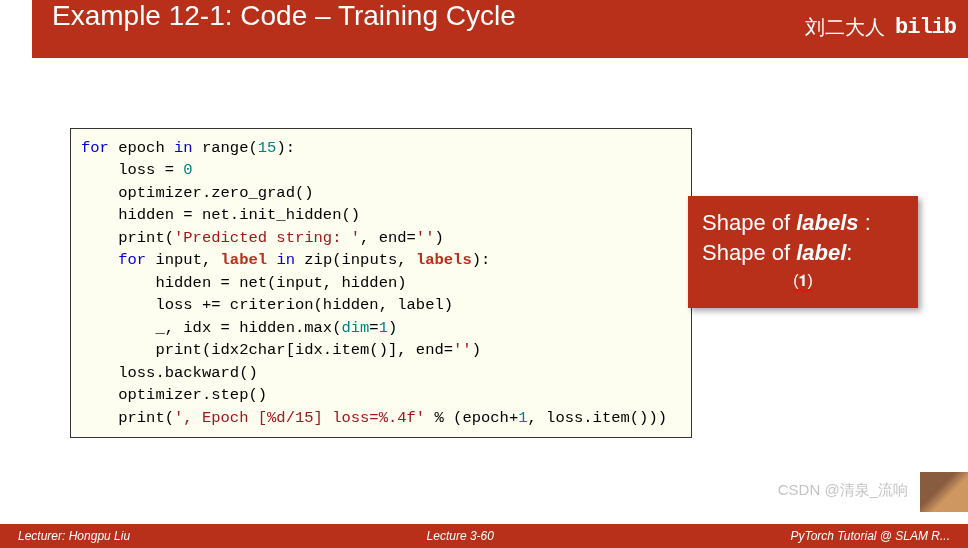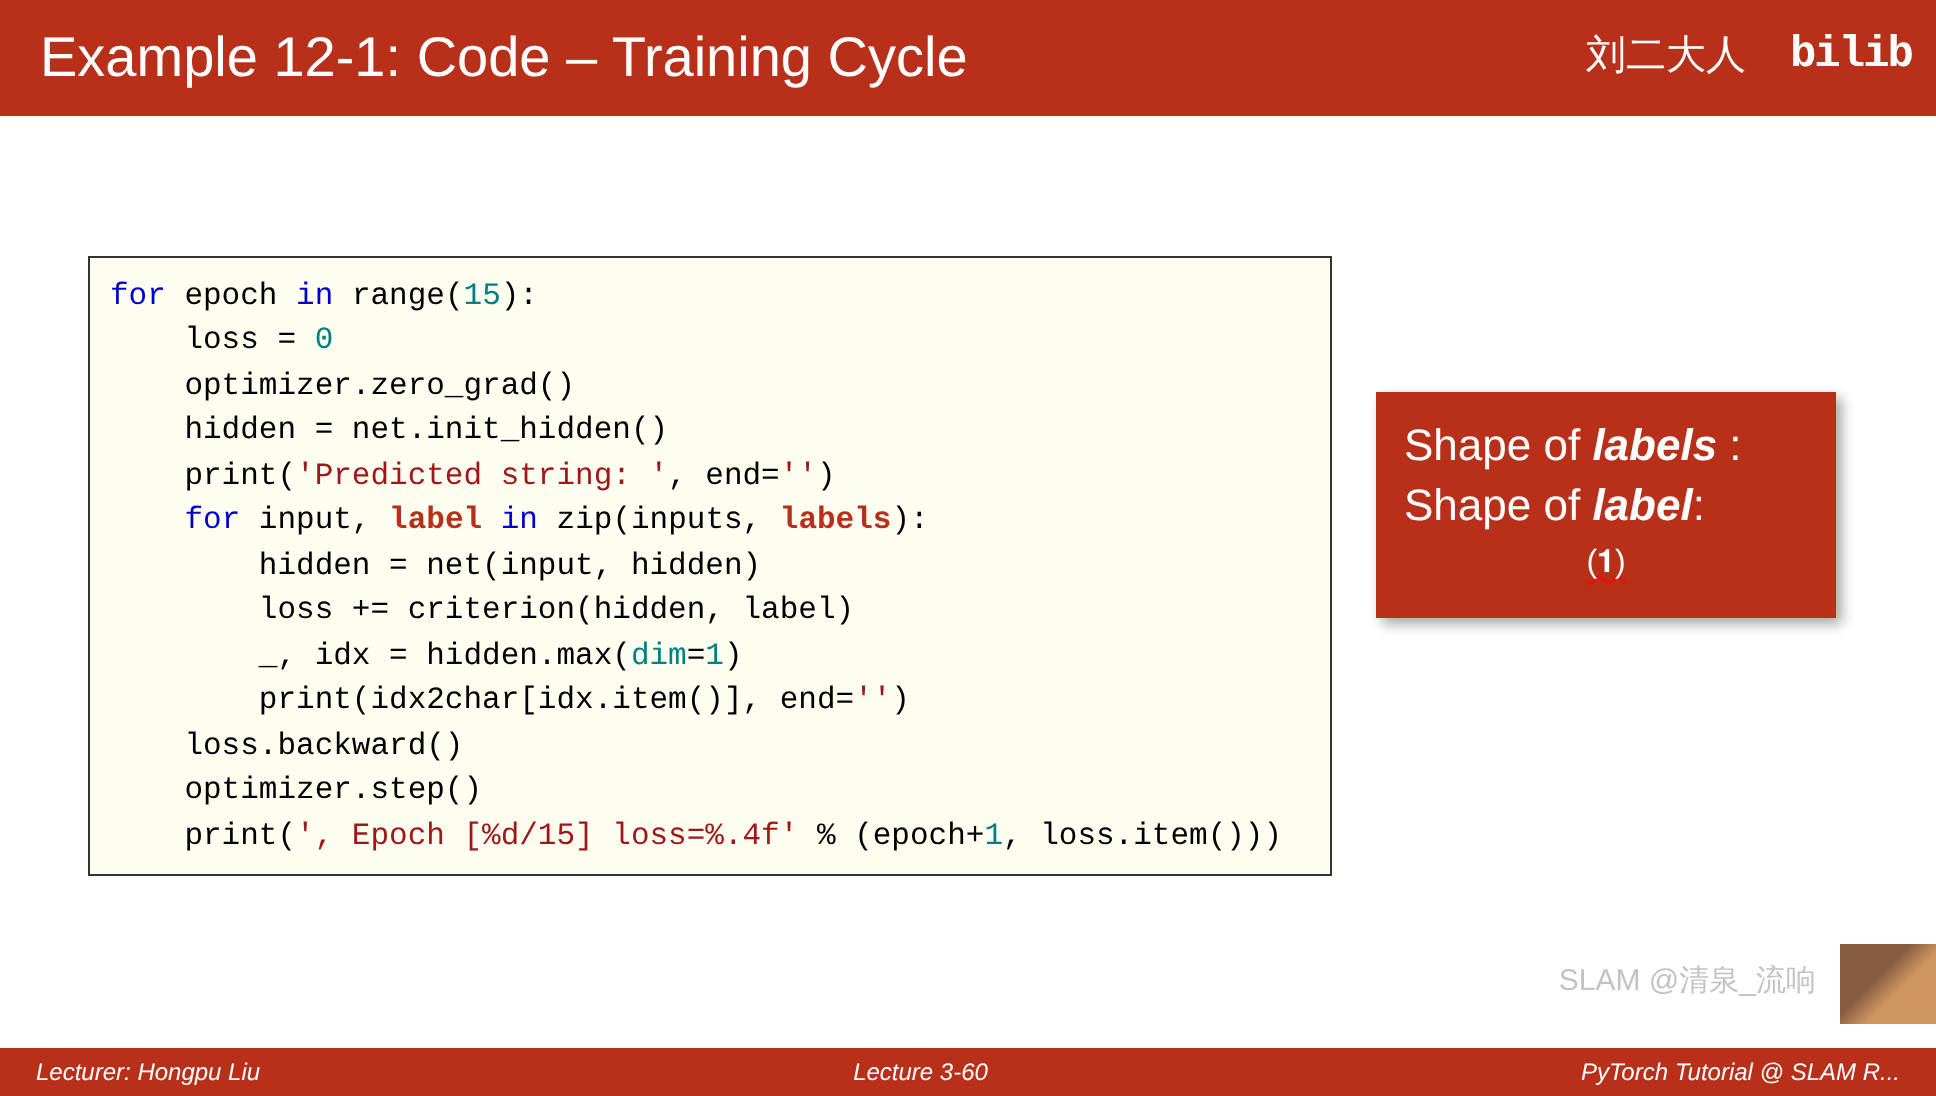--- a/index.html
+++ b/index.html
@@ -8,48 +8,50 @@
       height: 548px;
       background: #ffffff;
       font-family: "Segoe UI", Arial, sans-serif;
       overflow: hidden;
       position: relative;
     }
     .header {
       background: #b82f1a;
       height: 58px;
       display: flex;
-      align-items: center;
+      align-items: flex-start;
       padding: 0 20px;
       color: #fff;
       position: relative;
+      margin-left: 32px;
     }
     .header-title {
       font-size: 28px;
       font-weight: 400;
     }
     .header-right {
       position: absolute;
       right: 12px;
       top: 14px;
       font-size: 20px;
       display: flex;
       align-items: center;
-      gap: 22px;
+      gap: 10px;
     }
     .bili-logo {
       font-weight: bold;
       font-size: 22px;
       letter-spacing: -1px;
       font-family: Liberation Mono, monospace;
     }
     .content {
       position: relative;
       padding: 70px 30px 0 44px;
       height: calc(100% - 58px - 18px);
+      margin-left: 26px;
     }
     .code-box {
       border: 1px solid #333;
       background: #fdfdf0;
       width: 622px;
       font-family: "Courier New", monospace;
       font-size: 15.5px;
       line-height: 1.45;
       padding: 8px 10px;
       white-space: pre;
@@ -148,21 +150,21 @@
   <div class="info-box">
     <div class="line">
       <span>Shape of </span><em>labels</em><span> :</span>
     </div>
     <div class="line">
       <span>Shape of </span><em>label</em><span>:</span>
     </div>
     <div class="center red-underline">(𝟏)</div>
   </div>
 
-  <div class="watermark">SLAM @清泉_流响</div>
+  <div class="watermark">CSDN @清泉_流响</div>
   <div class="corner-img"></div>
 </div>
 
 <div class="footer">
   <span>Lecturer: Hongpu Liu</span>
   <span>Lecture 3-60</span>
   <span>PyTorch Tutorial @ SLAM R...</span>
 </div>
 
 </body></html>

